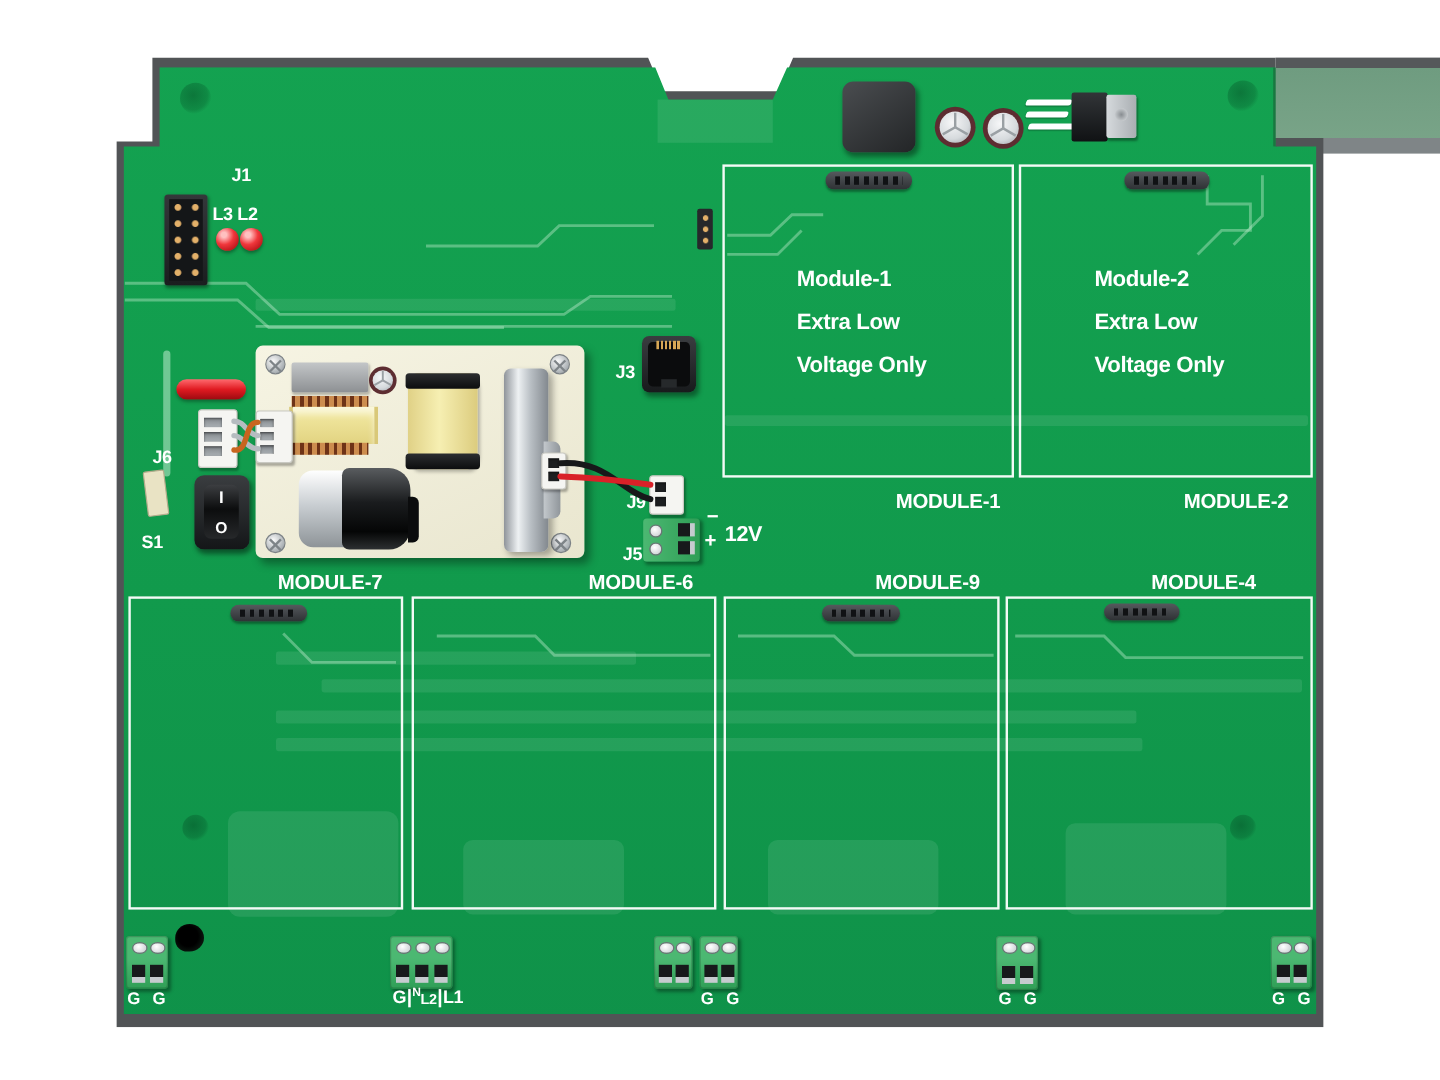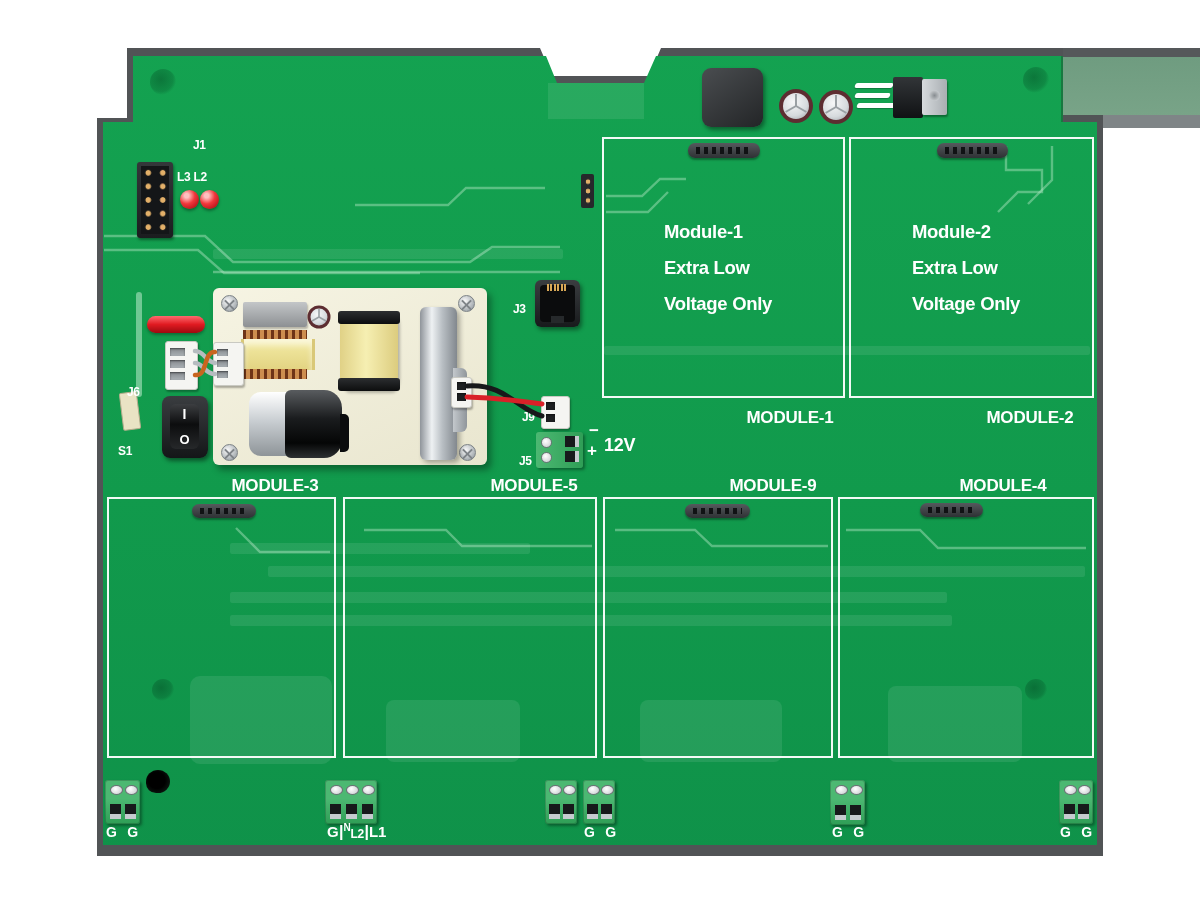--- a/index.html
+++ b/index.html
@@ -11,21 +11,21 @@
   .muted-corner-shadow{position:absolute;left:1063px;top:115px;width:137px;height:13px;background:#7f8587;}
   .board-back{position:absolute;inset:0;background:#515456;
     clip-path:polygon(127px 48px,540px 48px,552px 76px,649px 76px,661px 48px,1063px 48px,1063px 115px,1103px 115px,1103px 856px,97px 856px,97px 118px,127px 118px);}
   .board{position:absolute;inset:0;
     background:linear-gradient(180deg,#14a351 0%,#119a4c 55%,#0f9149 100%);
     clip-path:polygon(133px 56px,546px 56px,557px 83px,644px 83px,656px 56px,1063px 56px,1063px 122px,1097px 122px,1097px 845px,103px 845px,103px 122px,133px 122px);}
   .seam{position:absolute;left:1061px;top:56px;width:3px;height:66px;background:rgba(30,70,45,.45);}
   svg.layer{position:absolute;left:0;top:0;width:1200px;height:900px;pointer-events:none;}
   
   .lbl{position:absolute;color:#fff;font-weight:bold;letter-spacing:-0.3px;white-space:nowrap;}
-  .lbl.sm{font-size:12px;}
+  .lbl.sm{font-size:15px;}
   .lbl.mod{font-size:17px;transform:translateX(-50%);letter-spacing:-0.2px;}
   .modtext{position:absolute;color:#fff;font-weight:bold;font-size:18.5px;line-height:36px;letter-spacing:-0.3px;}
   .gg{font-size:14px;word-spacing:7px;}
   .mains{font-size:15px;}
   .mains .sup{font-size:10px;vertical-align:6px;}
   .mains .sub{font-size:12px;vertical-align:-1px;}
   .mains .pipe{font-size:16px;padding:0 0.5px;}
   
   .mbox{position:absolute;border:2px solid rgba(255,255,255,.95);}
   .pinstrip{position:absolute;background:linear-gradient(180deg,#55595d,#2e3134);border-radius:7px;box-shadow:0 2px 2px rgba(0,0,0,.35);}
@@ -142,21 +142,21 @@
     <div class="lbl sm" style="left:193px;top:138px;">J1</div>
     <div class="j1"></div>
     <div class="lbl sm" style="left:177px;top:170px;">L3 L2</div>
     <div class="led" style="left:180px;top:190px;"></div>
     <div class="led" style="left:200px;top:190px;"></div>
 
     <div class="fuse"></div>
     <div class="vtrace"></div>
     <div class="edgepart"></div>
 
-    <div class="lbl sm" style="left:127px;top:385px;">J6</div>
+    <div class="lbl sm" style="left:127px;top:373px;">J6</div>
     <div class="wconn" style="left:165px;top:341px;width:31px;height:47px;">
       <div class="slot" style="left:4px;top:6px;width:15px;height:8px;"></div>
       <div class="slot" style="left:4px;top:18px;width:15px;height:8px;"></div>
       <div class="slot" style="left:4px;top:30px;width:15px;height:8px;"></div>
     </div>
 
     <div class="lbl sm" style="left:118px;top:444px;">S1</div>
     <div class="rocker">
       <div class="pad">
         <div class="on">I</div>
@@ -272,22 +272,22 @@
       <div>Voltage Only</div>
     </div>
     <div class="modtext" style="left:912px;top:214px;">
       <div>Module-2</div>
       <div>Extra Low</div>
       <div>Voltage Only</div>
     </div>
 
     <div class="lbl mod" style="left:790px;top:408px;">MODULE-1</div>
     <div class="lbl mod" style="left:1030px;top:408px;">MODULE-2</div>
-    <div class="lbl mod" style="left:275px;top:476px;">MODULE-3</div>
-    <div class="lbl mod" style="left:534px;top:476px;">MODULE-5</div>
+    <div class="lbl mod" style="left:275px;top:476px;">MODULE-7</div>
+    <div class="lbl mod" style="left:534px;top:476px;">MODULE-6</div>
     <div class="lbl mod" style="left:773px;top:476px;">MODULE-9</div>
     <div class="lbl mod" style="left:1003px;top:476px;">MODULE-4</div>
 
     <div style="position:absolute;left:146px;top:770px;width:24px;height:23px;border-radius:50% 50% 50% 42%;background:radial-gradient(circle at 45% 45%,#000 45%,#14291c);"></div>
 
     <div class="term" style="left:105px;top:780px;width:35px;height:44px;">
       <div class="tscrew" style="left:5px;"></div>
         <div class="tscrew" style="left:20px;"></div>
       <div class="tslot" style="left:5px;"></div>
         <div class="tslot" style="left:20px;"></div>

